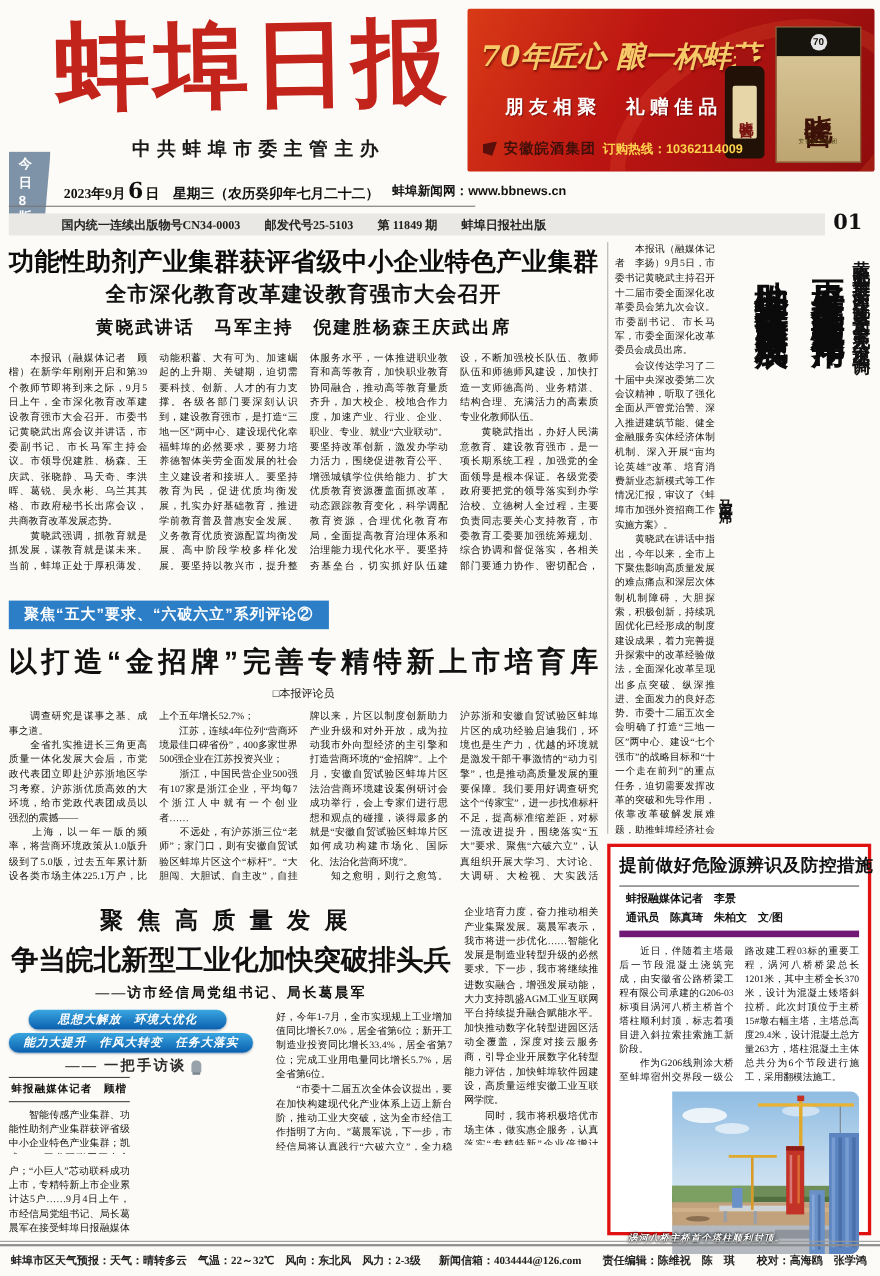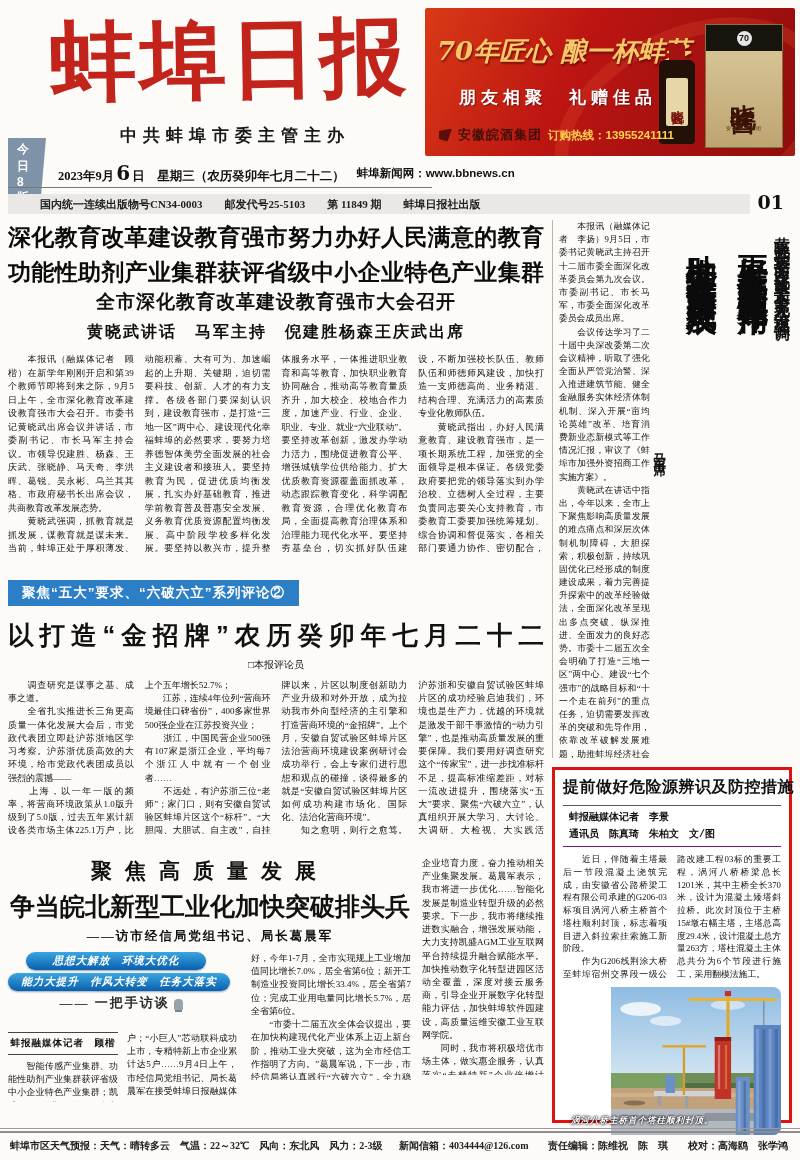--- a/index.html
+++ b/index.html
@@ -40,21 +40,21 @@
     font-size:26px;color:#3c1208;letter-spacing:4px;}
   .ad-box-foot{font-size:5px;color:#46380f;text-align:center;letter-spacing:1px;}
   .dateline{position:absolute;left:8px;top:162px;width:424px;height:22px;display:flex;align-items:center;gap:12px;}
   .edition-badge{background:#7e93a8;color:#fff;font-size:12px;font-weight:bold;padding:3px 16px 3px 9px;
     clip-path:polygon(0 0,100% 0,84% 100%,0 100%);letter-spacing:1px;}
   .date-text{font-family:"Liberation Serif",serif;font-weight:bold;font-size:12.5px;white-space:nowrap;}
   .date-day{font-size:20px;font-family:"DejaVu Serif",serif;padding:0 2px;}
   .website{font-size:11.5px;font-weight:bold;white-space:nowrap;}
   .date-rule{position:absolute;left:8px;top:187px;width:424px;height:1px;background:#777;}
   .info-bar{position:absolute;left:8px;top:194px;width:742px;height:20px;background:#e9e8e4;
-    display:flex;align-items:center;padding-left:32px;box-sizing:border-box;
+    display:flex;align-items:center;padding-left:48px;box-sizing:border-box;
     font-family:"Liberation Serif",serif;font-size:11px;font-weight:bold;color:#222;white-space:nowrap;}
   .page-number{position:absolute;right:16px;top:191px;font-family:"DejaVu Serif",serif;
     font-weight:bold;font-size:19px;color:#111;}
   
   .content{position:absolute;top:220px;left:8px;width:784px;display:flex;}
   .left-col{width:536px;}
   .right-col{width:240px;margin-left:8px;}
   .newsbody{font-family:"Liberation Serif",serif;text-align:justify;white-space:pre-line;overflow:hidden;}
   
   .ma-h1{font-size:23px;font-weight:900;line-height:1.5;white-space:nowrap;
@@ -87,21 +87,21 @@
   .iv-banner{width:226px;height:56px;position:relative;}
   .iv-pill{border-radius:11px;color:#fff;font-weight:bold;font-style:italic;font-size:10.5px;
     text-align:center;padding:2px 0;letter-spacing:1px;
     background:linear-gradient(#3aa6e0,#0a5fae);box-shadow:0 1px 2px rgba(0,40,90,.4);}
   .iv-pill1{width:180px;margin-left:18px;}
   .iv-pill2{width:222px;margin-top:3px;}
   .iv-banner-line3{margin-top:3px;text-align:center;font-family:"Liberation Serif",serif;
     font-weight:bold;font-size:13px;color:#2b2b2b;letter-spacing:2px;}
   .mic-icon{display:inline-block;width:9px;height:11px;background:#98a2ab;border-radius:4px 4px 1px 1px;
     box-shadow:0 3px 0 -1px #78838c;vertical-align:middle;margin-left:4px;}
-  .iv-colA-row{display:flex;gap:9px;margin-top:24px;}
+  .iv-colA-row{display:flex;gap:9px;margin-top:5px;flex-direction:column;}
   .iv-ca1{width:110px;}
   .iv-ca2{width:110px;}
   .iv-bylinebox{border-top:1.5px solid #444;border-bottom:1.5px solid #444;text-align:center;
     font-family:"Liberation Serif",serif;font-size:9.5px;font-weight:bold;padding:4px 0;letter-spacing:1px;}
   .iv-smalltext{font-size:9px;line-height:1.47;}
   .iv-ca1 .iv-smalltext{margin-top:5px;height:42px;}
   .iv-ca2 .iv-smalltext{height:64px;}
   .iv-col3{width:160px;margin-left:11px;height:128px;font-size:9px;line-height:1.47;}
   .iv-col4{width:122px;margin-left:10px;height:218px;font-size:9px;line-height:1.47;}
   
@@ -112,22 +112,22 @@
     font-family:"Liberation Serif",serif;font-weight:bold;font-size:12.5px;letter-spacing:3px;}
   .hl-v{writing-mode:vertical-rl;font-weight:900;font-size:31px;line-height:1;width:52px;
     letter-spacing:4px;padding-top:10px;text-align:left;color:#0b0b0b;}
   .kicker-v{writing-mode:vertical-rl;width:24px;padding-top:4px;font-family:"Liberation Serif",serif;
     font-weight:bold;font-size:16px;letter-spacing:4px;}
   
   .bridge{margin-top:9px;border:3px solid #e01111;background:#fff;padding:7px 8px;height:356px;
     box-sizing:border-box;position:relative;}
   .br-h{font-size:16px;font-weight:900;white-space:nowrap;text-align:justify;text-align-last:justify;
     letter-spacing:.5px;}
-  .br-bylines{margin:7px 0 6px;border-top:1px solid #555;border-bottom:1px solid #701a75;
-    padding:3px 6px;font-family:Liberation Mono, monospace;font-size:10px;font-weight:bold;line-height:1.7;}
+  .br-bylines{margin:7px 0 6px;border-top:1px solid #555;border-bottom:6px solid #701a75;
+    padding:3px 6px;font-family:Liberation Serif, serif;font-size:10px;font-weight:bold;line-height:1.7;}
   .br-body{height:128px;column-count:2;column-gap:10px;column-fill:auto;font-size:8.8px;line-height:1.45;}
   .br-photo{margin-top:6px;height:148px;position:relative;border-radius:8px;overflow:hidden;padding-left:48px;}
   .br-caption{position:absolute;left:8px;bottom:8px;font-size:8.5px;font-style:italic;color:#fff;
     font-weight:bold;text-shadow:0 0 3px #000,0 0 2px #000;letter-spacing:1px;}
   
   .footer-rule{position:absolute;left:0;top:1128px;width:800px;height:0;
     border-top:1px solid #9a9a9a;border-bottom:2px solid #8c8c8c;padding-top:2px;}
   .footer-text{position:absolute;left:10px;right:12px;top:1139px;display:flex;
     justify-content:space-between;font-family:"Liberation Serif",serif;font-size:10px;font-weight:bold;
     color:#222;white-space:nowrap;}
@@ -158,51 +158,50 @@
         <span class="ad-box-badge">70</span>
       </div>
       <div class="ad-box-label">
         <span>晓酱</span>
       </div>
       <div class="ad-box-foot">安徽皖酒集团</div>
     </div>
     <div class="ad-footer">
       <span class="wanjiu-logo"></span>
       <span class="ad-brand">安徽皖酒集团</span>
-      <span class="ad-hotline">订购热线：13955241111</span>
+      <span class="ad-hotline">订购热线：10362114009</span>
     </div>
   </div>
 
   <div class="dateline">
     <span class="edition-badge">今日8版</span>
     <span class="date-text"><span>2023年9月</span><span class="date-day">6</span><span>日　星期三（农历癸卯年七月二十二）</span></span>
     <span class="website">蚌埠新闻网：www.bbnews.cn</span>
   </div>
   <div class="date-rule"></div>
   <div class="info-bar">国内统一连续出版物号CN34-0003　　邮发代号25-5103　　第 11849 期　　蚌埠日报社出版</div>
   <div class="page-number">01</div>
 
   <div class="content">
     <div class="left-col">
 
       <div>
-        <div class="ma-h1">深化教育改革建设教育强市努力办好人民满意的教育</div>
         <div class="ma-h1">功能性助剂产业集群获评省级中小企业特色产业集群</div>
         <div class="ma-subhead">全市深化教育改革建设教育强市大会召开</div>
         <div class="ma-byline">黄晓武讲话　马军主持　倪建胜杨森王庆武出席</div>
         <div class="ma-body newsbody">　　本报讯（融媒体记者　顾楷）在新学年刚刚开启和第39个教师节即将到来之际，9月5日上午，全市深化教育改革建设教育强市大会召开。市委书记黄晓武出席会议并讲话，市委副书记、市长马军主持会议。市领导倪建胜、杨森、王庆武、张晓静、马天奇、李洪晖、葛锐、吴永彬、乌兰其其格、市政府秘书长出席会议，共商教育改革发展态势。
 　　黄晓武强调，抓教育就是抓发展，谋教育就是谋未来。当前，蚌埠正处于厚积薄发、动能积蓄、大有可为、加速崛起的上升期、关键期，迫切需要科技、创新、人才的有力支撑。各级各部门要深刻认识到，建设教育强市，是打造“三地一区”两中心、建设现代化幸福蚌埠的必然要求，要努力培养德智体美劳全面发展的社会主义建设者和接班人。要坚持教育为民，促进优质均衡发展，扎实办好基础教育，推进学前教育普及普惠安全发展、义务教育优质资源配置均衡发展、高中阶段学校多样化发展。要坚持以教兴市，提升整体服务水平，一体推进职业教育和高等教育，加快职业教育协同融合，推动高等教育量质齐升，加大校企、校地合作力度，加速产业、行业、企业、职业、专业、就业“六业联动”。要坚持改革创新，激发办学动力活力，围绕促进教育公平、增强城镇学位供给能力、扩大优质教育资源覆盖面抓改革，动态跟踪教育变化，科学调配教育资源，合理优化教育布局，全面提高教育治理体系和治理能力现代化水平。要坚持夯基垒台，切实抓好队伍建设，不断加强校长队伍、教师队伍和师德师风建设，加快打造一支师德高尚、业务精湛、结构合理、充满活力的高素质专业化教师队伍。
 　　黄晓武指出，办好人民满意教育、建设教育强市，是一项长期系统工程，加强党的全面领导是根本保证。各级党委政府要把党的领导落实到办学治校、立德树人全过程，主要负责同志要关心支持教育，市委教育工委要加强统筹规划、综合协调和督促落实，各相关部门要通力协作、密切配合，各学校要主动作为、真抓实干，不断提升办学质量。要优化教育治理，健全教育督导“长牙齿”的体制机制，加强市县政府履行教育职责评价，强化校园安全宣传教育，密切关注学生心理健康，凝聚学校、家庭、社会三方合力，奋力推动新时代蚌埠教育现代化走在前列。
 　　马军在主持会议时强调，要贯彻落实立德树人根本任务，深入学习贯彻习近平总书记关于教育的重要论述，始终牢记为党育人、为国育才的初心使命，深化办学模式、教学方式、教育评价等领域改革，努力建设教育强市。要坚持以人民为中心发展教育，重点抓好以校长、教师交流轮岗为重点的集团化办学改革工作，加快推动教育领域重点项目建设，进一步整合职教资源，把产教融合落到实处。要凝聚教育事业改革发展合力，坚持党对教育事业的全面领导，把推动教育高质量发展作为“一把手”工程，进一步加强思想政治和师德师风建设，大力营造尊师重教浓厚氛围，凝聚推动教育高质量发展的强大合力。
 　　会上，优秀教师代表宣读倡议书。</div>
       </div>
 
       <div class="ed">
         <span class="ed-tag">聚焦“五大”要求、“六破六立”系列评论②</span>
-        <div class="ed-h">以打造“金招牌”农历癸卯年七月二十二</div>
+        <div class="ed-h">以打造“金招牌”完善专精特新上市培育库</div>
         <div class="ed-byline">□本报评论员</div>
         <div class="ed-body newsbody">　　调查研究是谋事之基、成事之道。
 　　全省扎实推进长三角更高质量一体化发展大会后，市党政代表团立即赴沪苏浙地区学习考察。沪苏浙优质高效的大环境，给市党政代表团成员以强烈的震撼——
 　　上海，以一年一版的频率，将营商环境政策从1.0版升级到了5.0版，过去五年累计新设各类市场主体225.1万户，比上个五年增长52.7%；
 　　江苏，连续4年位列“营商环境最佳口碑省份”，400多家世界500强企业在江苏投资兴业；
 　　浙江，中国民营企业500强有107家是浙江企业，平均每7个浙江人中就有一个创业者……
 　　不远处，有沪苏浙三位“老师”；家门口，则有安徽自贸试验区蚌埠片区这个“标杆”。“大胆闯、大胆试、自主改”，自挂牌以来，片区以制度创新助力产业升级和对外开放，成为拉动我市外向型经济的主引擎和打造营商环境的“金招牌”。上个月，安徽自贸试验区蚌埠片区法治营商环境建设案例研讨会成功举行，会上专家们进行思想和观点的碰撞，谈得最多的就是“安徽自贸试验区蚌埠片区如何成功构建市场化、国际化、法治化营商环境”。
 　　知之愈明，则行之愈笃。沪苏浙和安徽自贸试验区蚌埠片区的成功经验启迪我们，环境也是生产力，优越的环境就是激发干部干事激情的“动力引擎”，也是推动高质量发展的重要保障。我们要用好调查研究这个“传家宝”，进一步找准标杆不足，提高标准缩差距，对标一流改进提升，围绕落实“五大”要求、聚焦“六破六立”，认真组织开展大学习、大讨论、大调研、大检视、大实践活动，大力营造干部敢为、地方敢闯、企业敢干、群众敢首创的环境，以打造“金招牌”的精气神推动环境大优化。
 　　以打造“金招牌”的精气神推动环境大优化，在政务环境方面，我们要坚持无事不扰、有求必应、马上就办、办就办好，深化政务服务“一网通办”，加大“免申即享”力度，着力解决企业资金、用地、用工、用电等困难，让企业提振信心，加快发展，大力营造地方敢闯的环境。全面落实中央为基层减负各项举措，整合精简会议、文件和督查检查考核事项，优化完善考核指标体系，激励各地创造性开展工作。
 　　以打造“金招牌”的精气神推动环境大优化，在创新环境方面，我们要深化科技人才评价改革，探索科研事业单位“大包干”管理改革，鼓励金融机构开发“科技贷”“专利贷”，支持中小企业走“专精特新”之路，大力营造群众敢首创的环境。坚持问政于民、问需于民、问计于民，完善群众参与决策机制，真正把群众创造的经验总结出来，最大程度激发群众的创造性。

